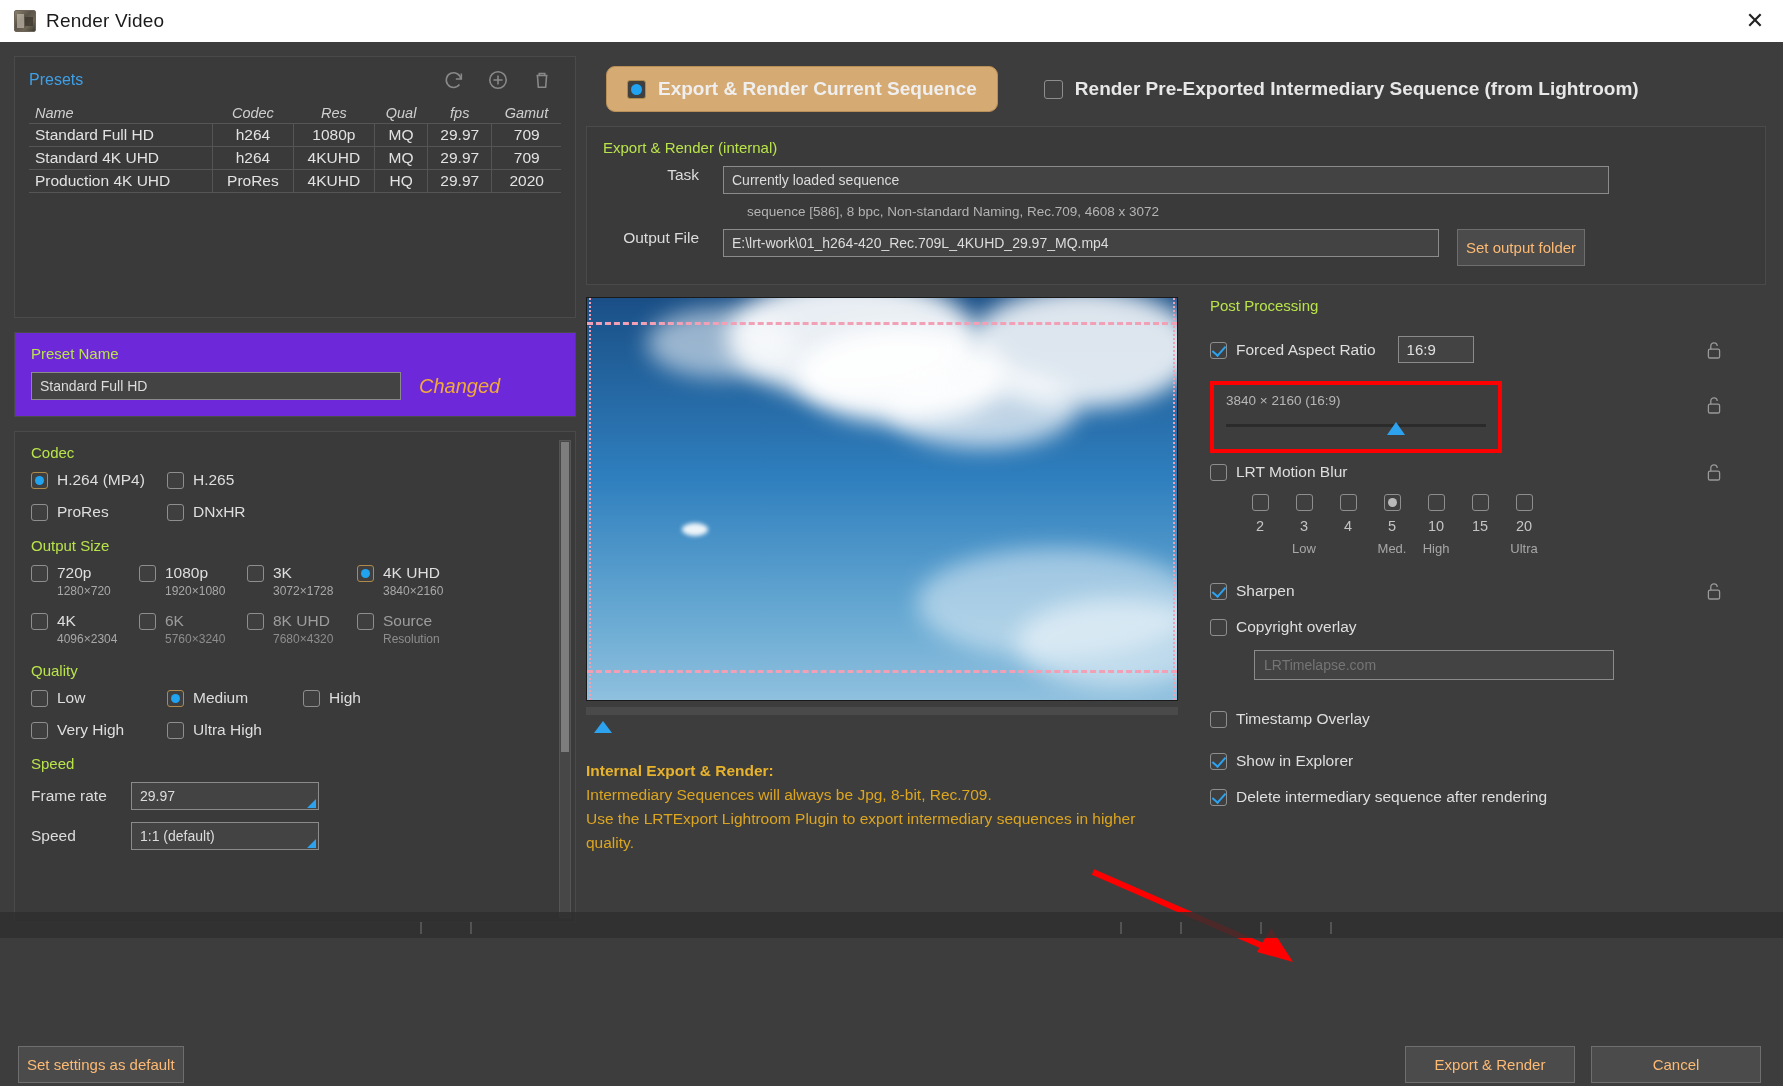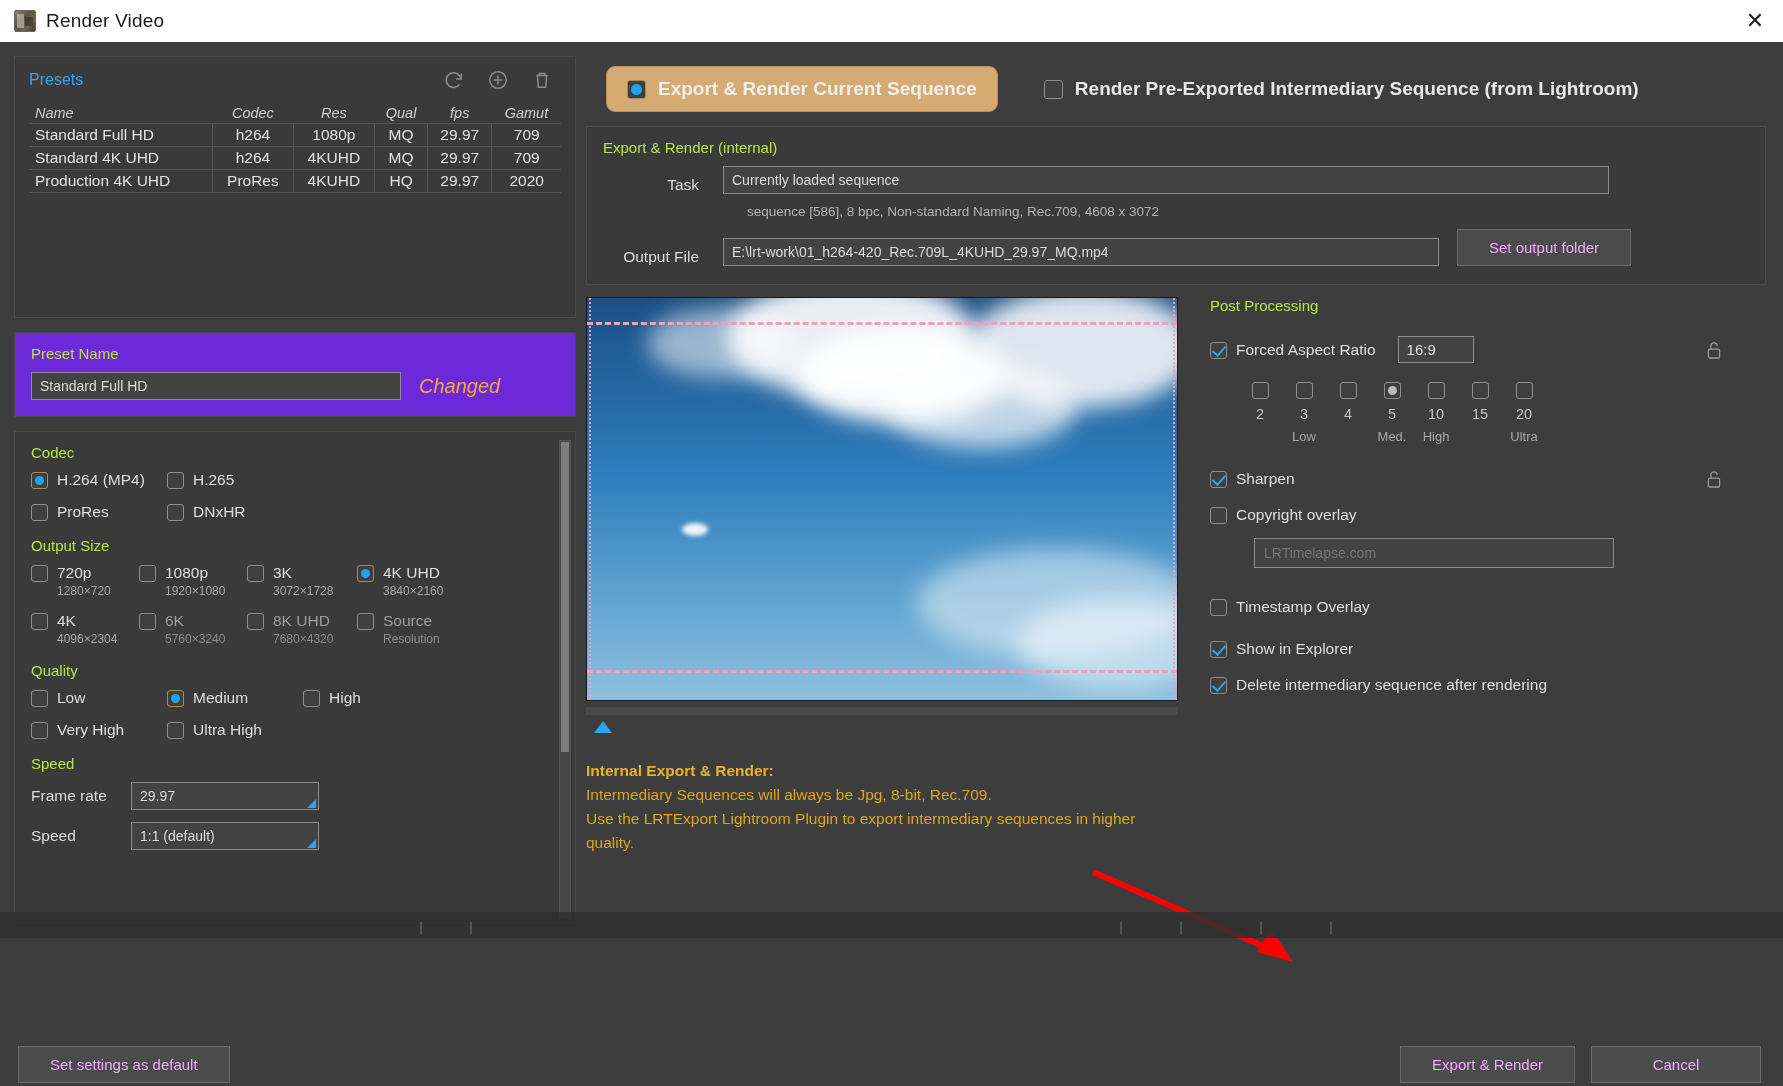--- a/index.html
+++ b/index.html
@@ -118,22 +118,22 @@
   }
 
   .vscroll {
     position:absolute; right:4px; top:8px; width:12px; height:478px;
     background:#474747; border:1px solid #555;
   }
   .vscroll i { position:absolute; left:1px; top:1px; width:8px; height:310px; background:#7d7d7d; display:block; }
 
   
   .btn {
-    background:#4b4b4b; border:1px solid #6e6e6e; color:#f0abfc;
-    font-size:15px; padding:9px 31px; cursor:pointer;
+    background:#4b4b4b; border:1px solid #6e6e6e; color:#fdba74;
+    font-size:15px; padding:9px 8px; cursor:pointer;
     font-family:"Liberation Sans", sans-serif;
   }
   .bottom-left { position:absolute; left:18px; top:1004px; }
   .bottom-right { position:absolute; right:22px; top:1004px; display:flex; gap:16px; }
   .btn-wide { min-width:170px; text-align:center; }
   .btn-cancel { min-width:170px; text-align:center; }
 
   
   .right { position:absolute; left:586px; top:14px; width:1180px; }
 
@@ -142,21 +142,21 @@
     background:#d6aa73; border:1px solid #b98f58; border-radius:9px;
     padding:11px 20px; display:flex; align-items:center; gap:12px; cursor:pointer;text-align:center;
   }
   .mode-pill .lbl { font-size:19px; font-weight:bold; color:#efefef; }
   .mode-plain { display:flex; align-items:center; gap:12px; cursor:pointer; }
   .mode-plain .lbl { font-size:19px; font-weight:bold; color:#e7e7e7; }
   .cbx.lg { width:19px;height:19px; }
   .cbx.lg.radio-on:after{ left:3px;top:3px;width:11px;height:11px; }
 
   .export-box { margin-top:8px; background:#3a3a3a; border:1px solid #4a4a4a; padding:12px 16px 18px; }
-  .field-row { display:flex; align-items:flex-end; margin-top:10px; }
+  .field-row { display:flex; align-items:flex-start; margin-top:10px; }
   .field-label { width:120px; text-align:right; padding-right:24px; font-size:15.5px; color:#dcdcdc; }
   .meta-line { margin:10px 0 4px 144px; font-size:13.5px; color:#b4b4b4; }
 
   .setfolder-btn { margin-left:18px; }
 
   
   .lower { display:flex; margin-top:12px; gap:18px; }
   .preview-col { width:600px; }
   .preview-frame {
     width:592px; height:404px; border:1px solid #1a1a1a; position:relative; overflow:hidden;
@@ -485,21 +485,41 @@
         <div class="pp-row" style="position:relative">
           <span class="cbx check-on"></span>
           <span class="pp-label">Forced Aspect Ratio</span>
           <input class="ar-input" value="16:9" style="">
           <svg class="lock" viewBox="0 0 20 24" fill="none" stroke="#bdbdbd" stroke-width="1.6">
             <rect x="3" y="11" width="14" height="11" rx="2"></rect>
               <path d="M6 11V7a4 4 0 0 1 8 0"></path>
           </svg>
         </div>
 
-
+        <div style="position:relative">
+          <div class="redbox">
+            <div class="res-text">3840 × 2160 (16:9)</div>
+            <div class="slider">
+              <span class="knob"></span>
+            </div>
+          </div>
+          <svg class="lock" style="top:14px" viewBox="0 0 20 24" fill="none" stroke="#bdbdbd" stroke-width="1.6">
+            <rect x="3" y="11" width="14" height="11" rx="2"></rect>
+              <path d="M6 11V7a4 4 0 0 1 8 0"></path>
+          </svg>
+        </div>
+
+        <div class="pp-row" style="position:relative;margin-top:6px;margin-bottom:4px">
+          <span class="cbx"></span>
+          <span class="pp-label">LRT Motion Blur</span>
+          <svg class="lock" viewBox="0 0 20 24" fill="none" stroke="#bdbdbd" stroke-width="1.6">
+            <rect x="3" y="11" width="14" height="11" rx="2"></rect>
+              <path d="M6 11V7a4 4 0 0 1 8 0"></path>
+          </svg>
+        </div>
 
         <div class="mb-grid">
           <div class="mb-cells">
             <span class="cell">
                 <span class="cbx"></span>
               </span>
             <span class="cell">
                 <span class="cbx"></span>
               </span>
             <span class="cell">

